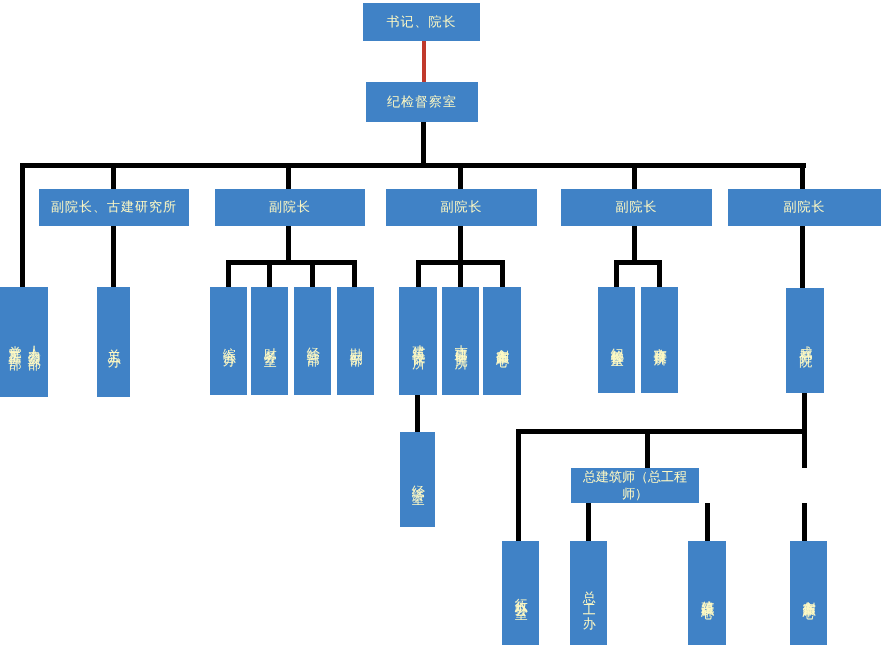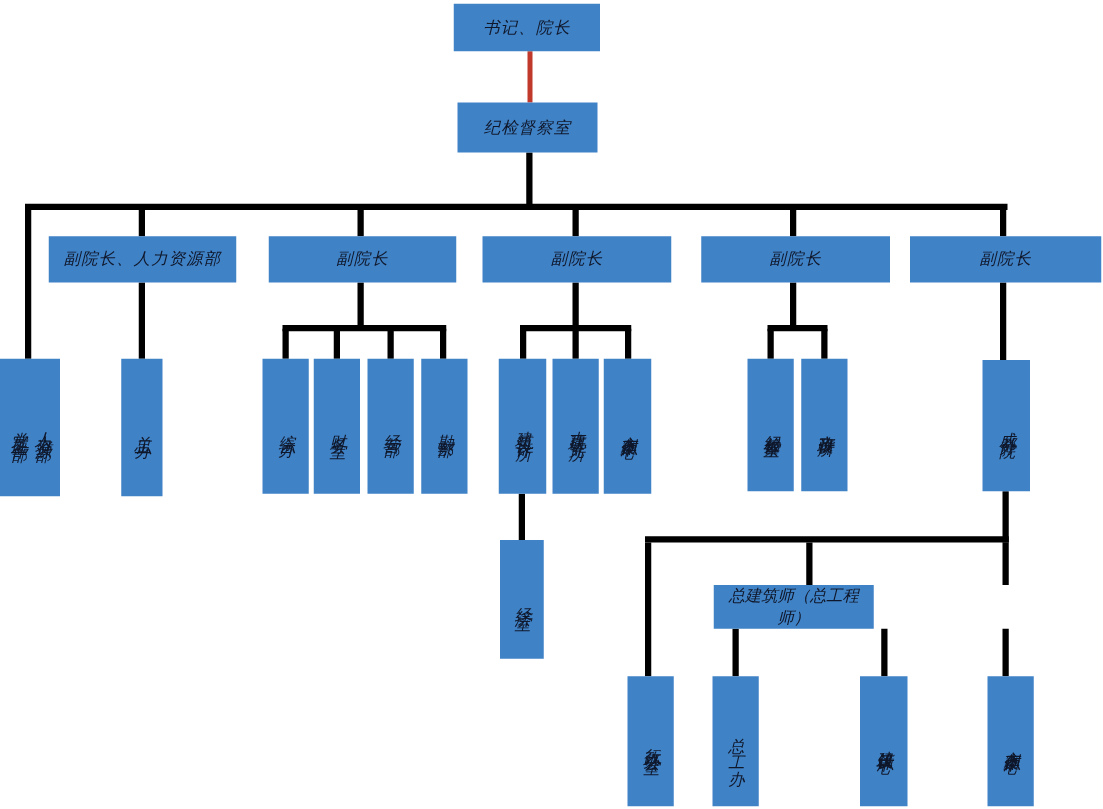--- a/index.html
+++ b/index.html
@@ -6,29 +6,28 @@
   .canvas{
     position:relative;
     width:882px;height:647px;
     background:#ffffff;
     font-family:"Liberation Sans","DejaVu Sans",sans-serif;
     overflow:hidden;
   }
   .node{
     position:absolute;
     background:#4082C6;
-    color:#0f172a;
+    color:#fef9c3;
     display:flex;
     align-items:center;
     justify-content:center;
     font-size:13px;
     letter-spacing:1px;
     text-align:center;
     line-height:1.25;
-    font-style:italic;
   }
   .vtext{
     writing-mode:vertical-rl;
     text-orientation:mixed;
     letter-spacing:3px;
     line-height:1.25;
   }
   .dualwrap{display:flex;flex-direction:row;gap:3px;align-items:center;justify-content:center;}
   .line{position:absolute;background:#000000;}
   .line.red{background:#C0392B;}
@@ -85,21 +84,21 @@
   <div class="line" style="left:802px;top:503px;width:5px;height:38px"></div>
 
   <div class="node" style="left:363px;top:3px;width:117px;height:38px">
     <span>书记、院长</span>
   </div>
   <div class="node" style="left:366px;top:82px;width:112px;height:40px">
     <span>纪检督察室</span>
   </div>
 
   <div class="node" style="left:39px;top:189px;width:150px;height:37px">
-    <span>副院长、人力资源部</span>
+    <span>副院长、古建研究所</span>
   </div>
   <div class="node" style="left:215px;top:189px;width:150px;height:37px">
     <span>副院长</span>
   </div>
   <div class="node" style="left:386px;top:189px;width:151px;height:37px">
     <span>副院长</span>
   </div>
   <div class="node" style="left:561px;top:189px;width:151px;height:37px">
     <span>副院长</span>
   </div>

